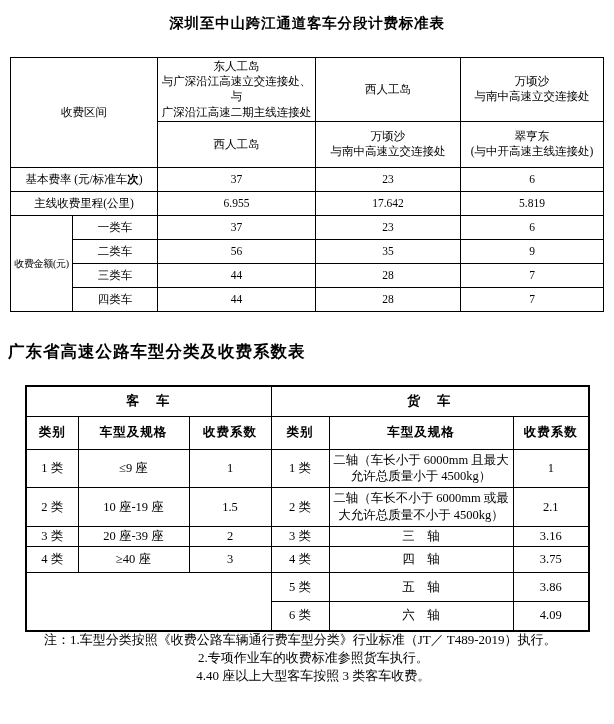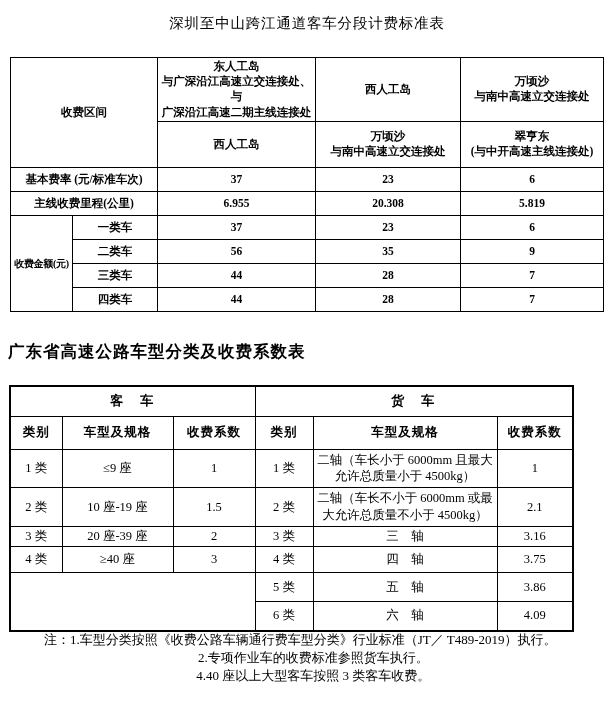--- a/index.html
+++ b/index.html
@@ -5,43 +5,43 @@
   html,body { margin:0; padding:0; background:#ffffff; }
   body {
     width:614px; height:724px;
     font-family:"Liberation Serif","DejaVu Serif",serif;
     color:#000;
   }
   .page { position:relative; width:614px; height:724px; background:#fff; overflow:hidden; }
 
   .title1 {
     position:absolute; top:14px; left:0; width:614px;
-    text-align:center; font-size:14.5px; font-weight:normal; letter-spacing:0.8px;
+    text-align:center; font-size:14.5px; font-weight:bold; letter-spacing:0.8px;
   }
   .title2 {
     position:absolute; top:341px; left:8px; width:614px;
     text-align:left; font-size:16.5px; font-weight:bold; letter-spacing:1px;
   }
 
   table { border-collapse:collapse; table-layout:fixed; background:#fff; }
   td {
     border:1px solid #000;
     text-align:center; vertical-align:middle;
     padding:1px 2px; overflow:hidden;
   }
 
   .t1 {
     position:absolute; top:57px; left:10px; width:593px;
     font-size:11.5px; border:1.5px solid #000;
   }
-  .t1 td { line-height:1.32;font-weight:bold; }
+  .t1 td { line-height:1.32; }
   .t1 .small { font-size:10px; padding:3px 0; letter-spacing:-0.3px; }
 
   .t2 {
-    position:absolute; top:385px; left:9px; width:563px;
+    position:absolute; top:385px; left:25px; width:563px;
     font-size:12.5px; border:2px solid #000;
   }
   .t2 .ghead { font-weight:bold; font-size:13px; letter-spacing:2px; }
   .t2 .chead { font-weight:bold; letter-spacing:1px; }
   .t2 .spec  { line-height:1.35; padding:2px 3px; }
 
   .ml { white-space:pre-line; line-height:1.3; }
 
   .notes {
     position:absolute; top:631px; left:44px; width:560px;
@@ -85,21 +85,21 @@
       </tr>
       <tr style="height:24px">
         <td colspan="2"><span>基本费率 (元/标准车</span><b>次</b><span>)</span></td>
         <td>37</td>
         <td>23</td>
         <td>6</td>
       </tr>
       <tr style="height:24px">
         <td colspan="2">主线收费里程(公里)</td>
         <td>6.955</td>
-        <td>20.308</td>
+        <td>17.642</td>
         <td>5.819</td>
       </tr>
       <tr style="height:24px">
         <td rowspan="4" class="small">收费金额(元)</td>
         <td>一类车</td>
         <td>37</td>
         <td>23</td>
         <td>6</td>
       </tr>
       <tr style="height:24px">

